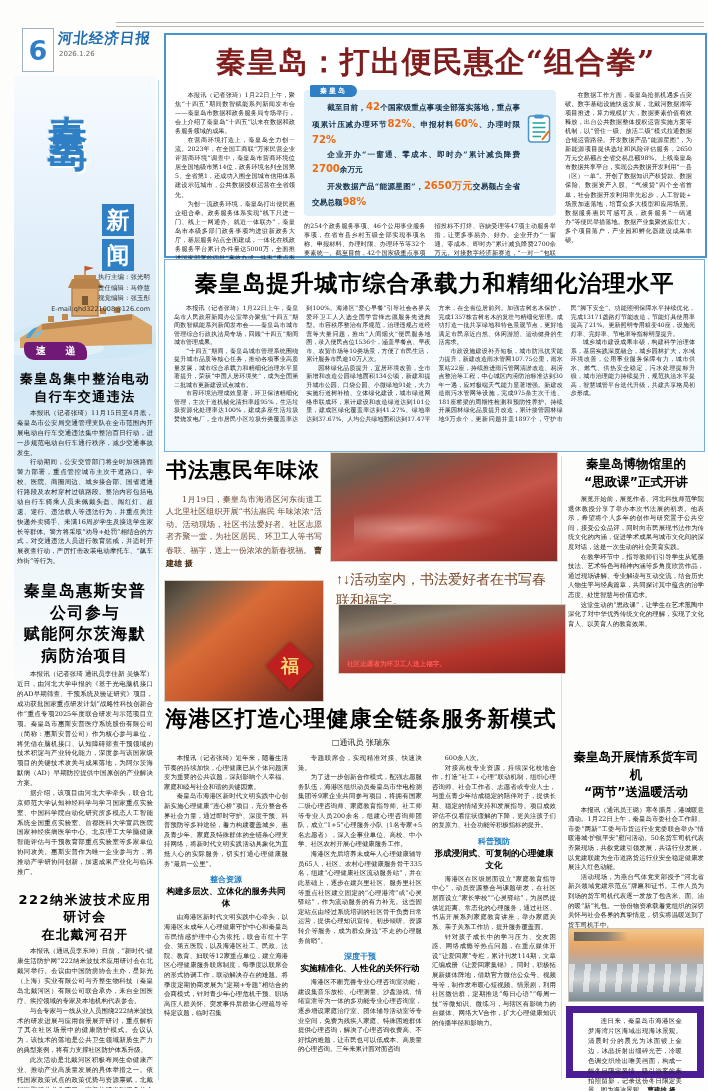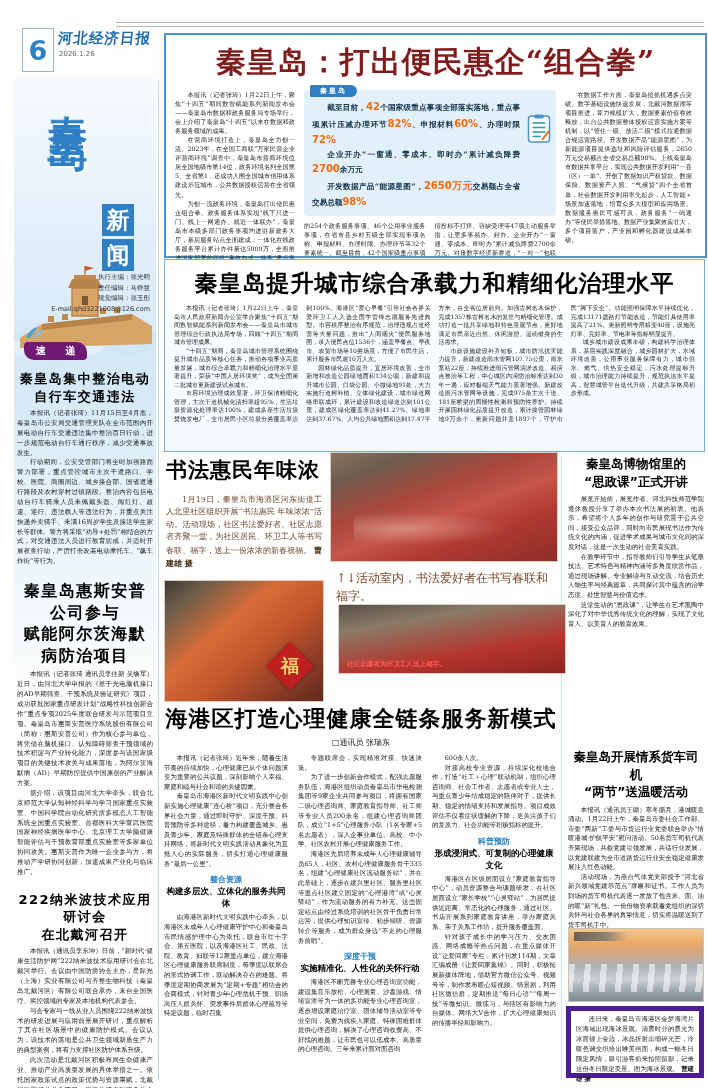--- a/index.html
+++ b/index.html
@@ -72,21 +72,21 @@
   .feature{left:164px;top:452px;width:394px;height:250px;}
   .f-title{position:absolute;left:2px;top:4px;font-size:21px;font-weight:900;color:#000;letter-spacing:1px;}
   .f-intro{position:absolute;left:2px;top:42px;width:156px;font-size:8px;color:#6b4632;line-height:1.55;
            text-align:justify;text-indent:2em;}
   .f-credit{font-weight:bold;color:#43290f;}
   .photo{border:1px solid #d8cfc4;box-sizing:border-box;}
   .photoA{position:absolute;left:166px;top:0;width:228px;height:110px;
           background:linear-gradient(160deg,#8a7460 0%,#6e5c4e 16%,#a8483c 38%,#c6554a 55%,#b03a31 72%,#8e2d27 100%);}
   .photoA::after{content:"";position:absolute;left:10%;top:55%;width:70%;height:30%;
           background:radial-gradient(ellipse at 30% 50%,rgba(255,230,220,.35),rgba(0,0,0,0) 70%);}
-  .f-cap{position:absolute;left:172px;top:117px;width:216px;color:#7a4a2c;font-size:12px;line-height:1.5;}
+  .f-cap{position:absolute;left:172px;top:117px;width:216px;color:#7a4a2c;font-size:14px;line-height:1.5;font-family:Liberation Serif, serif;}
   .photoB{position:absolute;left:0;top:128px;width:160px;height:122px;
           background:linear-gradient(140deg,#3f3a33 0%,#6e5d4b 14%,#d86c38 38%,#c4562b 58%,#8a3b26 82%,#5e2a1c 100%);}
   .fu{position:absolute;right:16px;bottom:18px;width:34px;height:34px;background:#c01f1f;transform:rotate(45deg);
       display:flex;align-items:center;justify-content:center;box-shadow:0 0 4px rgba(0,0,0,.4);}
   .fu span{transform:rotate(-45deg);color:#f7d774;font-size:18px;font-weight:bold;}
   .photoD{position:absolute;left:174px;top:152px;width:228px;height:70px;
           background:linear-gradient(170deg,#59514a 0%,#8b7a67 26%,#b5352c 66%,#8d241f 100%);}
   .f-redcap{position:absolute;left:8px;bottom:4px;color:#ff5a55;font-size:6.6px;font-weight:bold;}
 
   
@@ -108,22 +108,22 @@
         line-height:1.4;text-align:center;color:#000;}
   .rr-h span{display:block;}
   .rr-body p.para{font-size:6.4px;line-height:1.5;text-align:justify;text-indent:2em;color:#222;}
 
   .sea-photo{left:568px;top:928px;width:136px;height:74px;border:1px solid #c9c2b8;box-sizing:border-box;
       background:linear-gradient(180deg,#f4c78c 0%,#eaa968 20%,#d2a583 34%,#a9b1b9 52%,#cdd1d4 70%,#97a2aa 88%,#7e8a93 100%);}
   .sea-photo::before{content:"";position:absolute;left:0;top:48%;width:100%;height:40%;
       background:repeating-linear-gradient(95deg,rgba(255,255,255,.55) 0 6px,rgba(255,255,255,0) 6px 16px);}
   .sea-photo::after{content:"";position:absolute;left:4%;top:4%;width:40%;height:12%;
       background:linear-gradient(90deg,#6b6257,#8d8273 60%,rgba(0,0,0,0));}
-  .sea-cap{left:566px;top:1006px;width:138px;height:72px;border:5px solid #4c1d95;background:#fff;
-           padding:4px 5px;box-sizing:border-box;font-size:6.4px;line-height:1.55;text-align:justify;text-indent:2em;color:#222;}
+  .sea-cap{left:566px;top:1006px;width:138px;height:72px;border:7px solid #4c1d95;background:#fff;
+           padding:4px 15px;box-sizing:border-box;font-size:6.4px;line-height:1.55;text-align:justify;text-indent:2em;color:#222;}
   .sea-credit{font-weight:bold;}
 </style>
 </head>
 <body>
 
 <div class="page">
 
   <div class="abs top-rule"></div>
   <div class="abs pagenum-box">
     <span class="pagenum">6</span>

